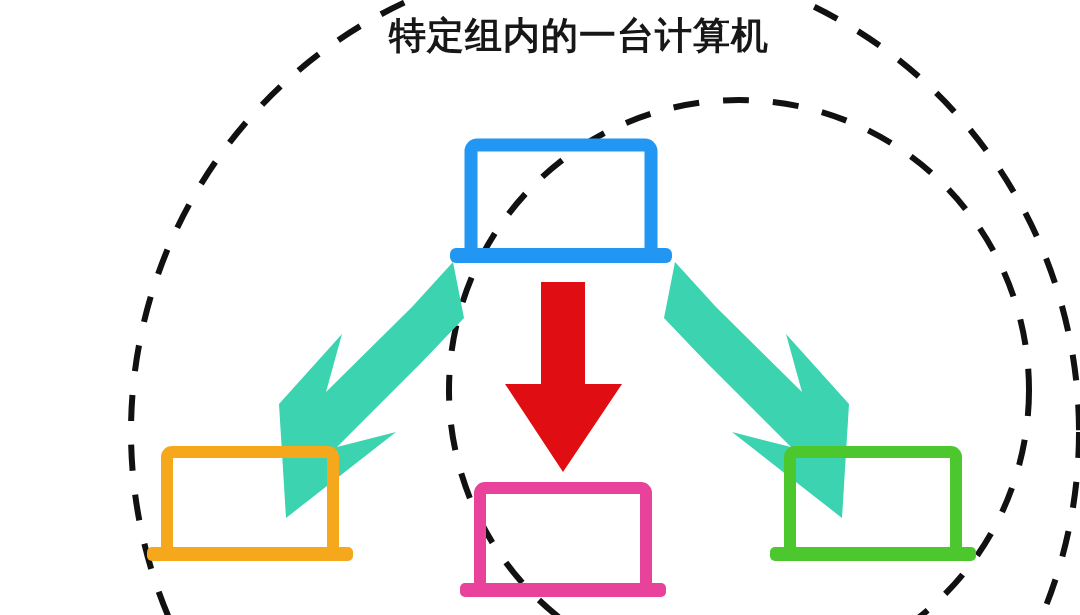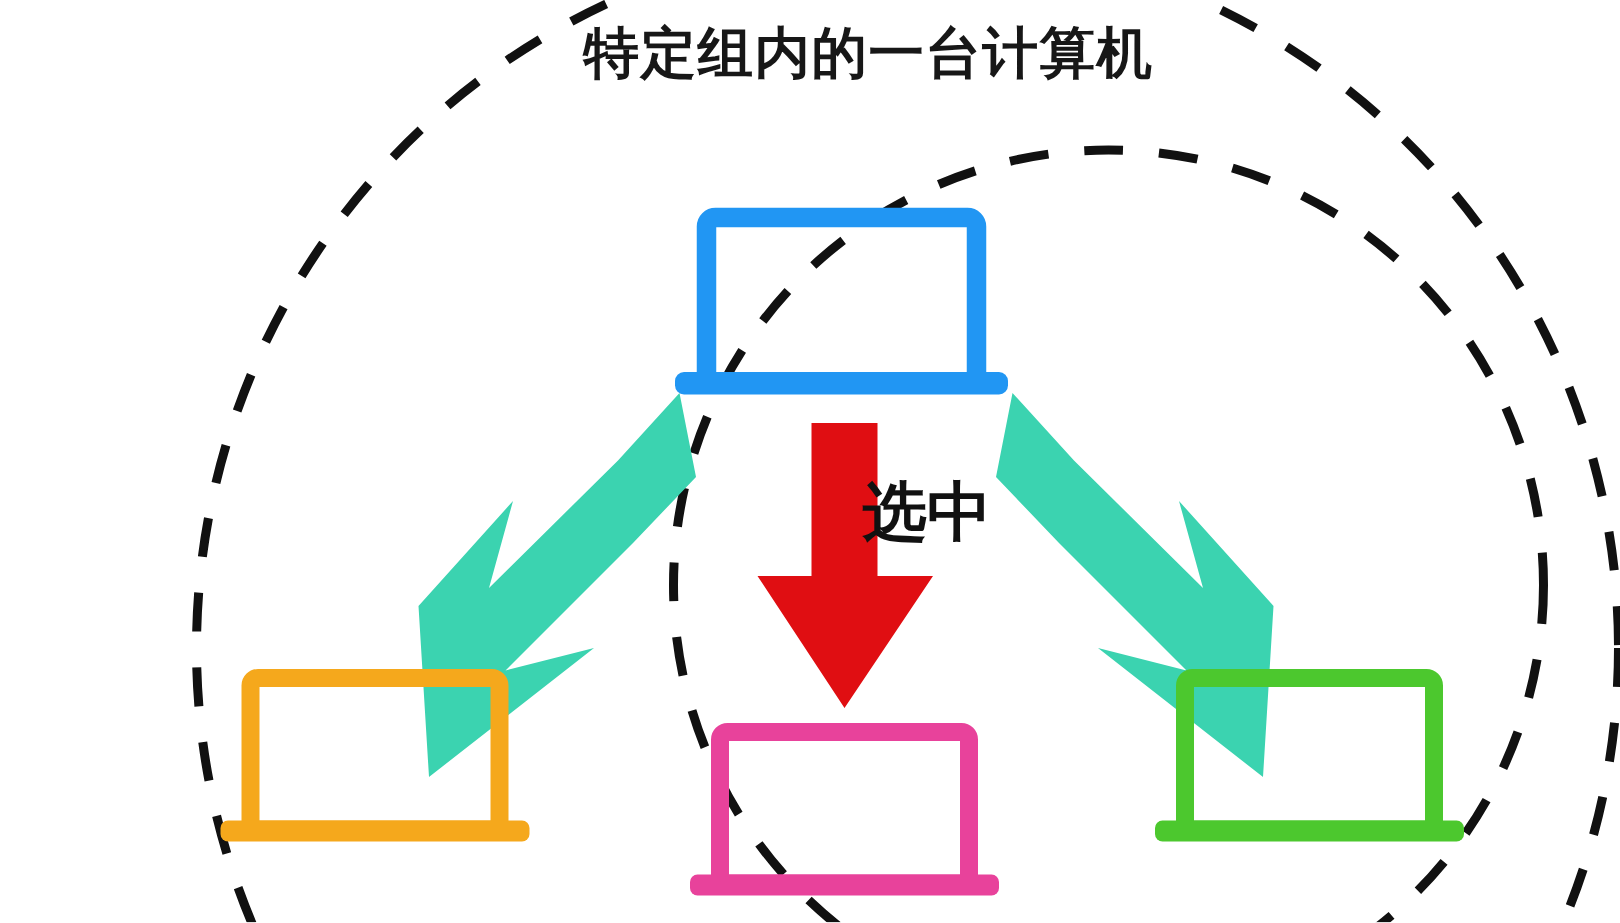--- a/index.html
+++ b/index.html
@@ -118,15 +118,14 @@
 
     <g>
       <rect x="441" y="488" width="166" height="101" rx="5" ry="5" fill="none" stroke="#E8429B" stroke-width="12"></rect>
       <rect x="421" y="583" width="206" height="14" rx="5" ry="5" fill="#E8429B"></rect>
     </g>
 
   </svg>
 
   <div class="title-text">特定组内的一台计算机</div>
 
-  <div class="selected-label">选中</div>
 
 </div>
 
 </body></html>

